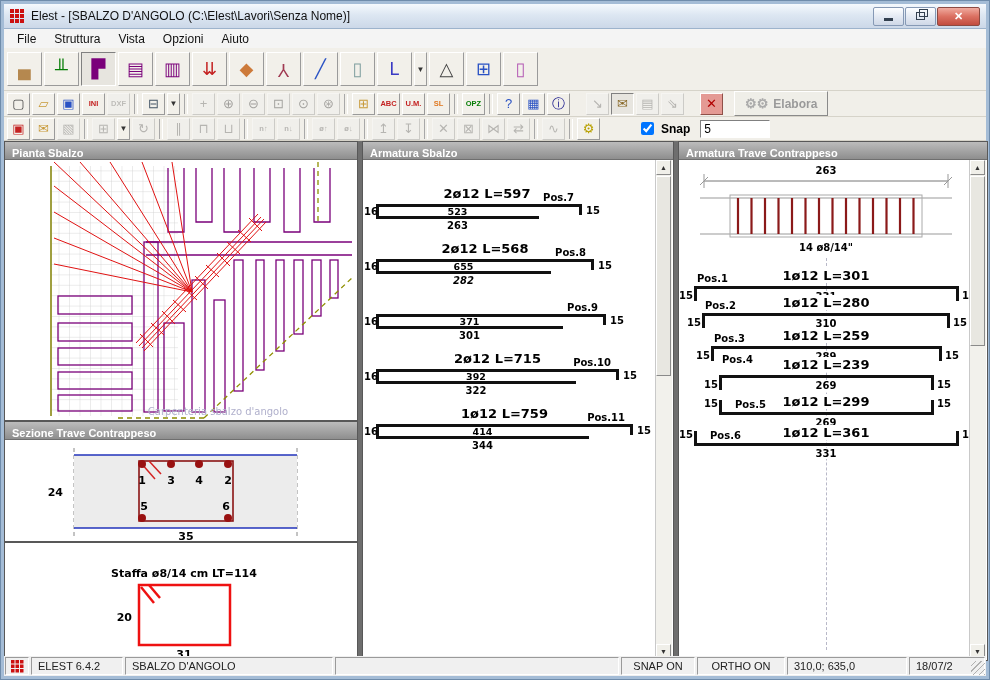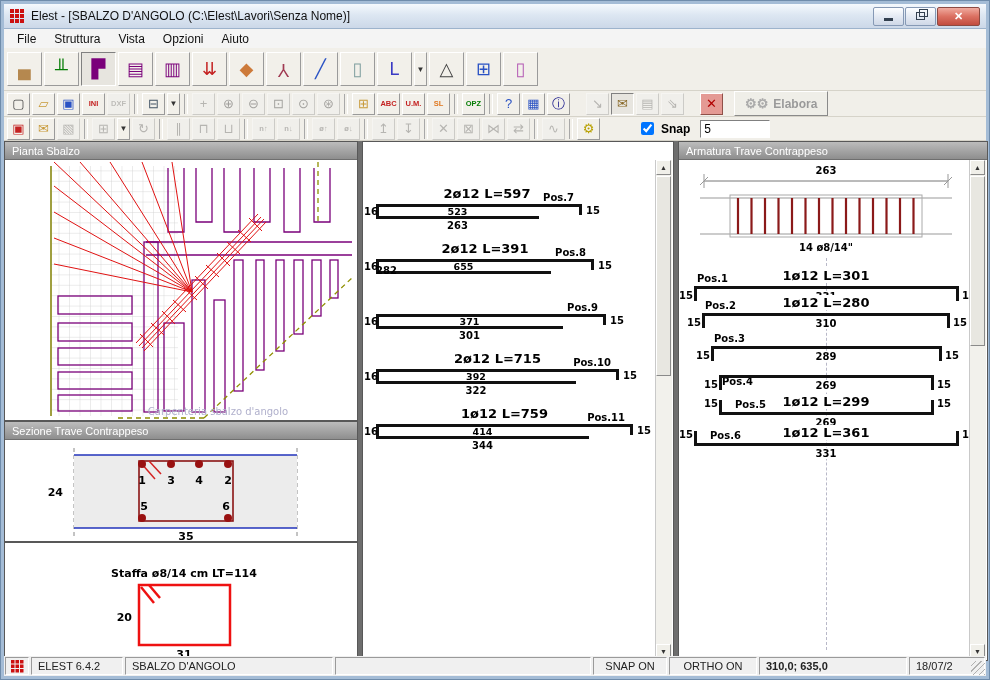--- a/index.html
+++ b/index.html
@@ -38,21 +38,21 @@
   .tgap{width:14px;}
   #elabora{height:23px;margin-left:10px;padding:0 10px;display:flex;align-items:center;gap:5px;background:#efeee8;
            border:1px solid;border-color:#ffffff #8a8a8a #8a8a8a #ffffff;color:#9a9a9a;font-weight:bold;font-size:12px;}
   #snapwrap{display:flex;align-items:center;margin-left:36px;}
   #snapwrap label{font-weight:bold;font-size:12px;margin:0 10px 0 4px;}
   #snapval{width:62px;height:16px;border:1px solid;border-color:#808080 #ffffff #ffffff #808080;font-size:12px;padding:0 3px;font-family:"Liberation Sans",sans-serif;}
   
   #client{position:absolute;left:0;top:137px;width:984px;height:520px;background:#6e6e6e;}
   .panel{position:absolute;background:#fff;border:1px solid #585858;box-sizing:border-box;}
   .ptitle{height:17px;background:linear-gradient(#bcbcbc,#8e8e8e);border-bottom:1px solid #6f6f6f;color:#fff;
-          font-size:11px;font-weight:normal;display:flex;align-items:center;padding-left:7px;}
+          font-size:11px;font-weight:bold;display:flex;align-items:flex-end;padding-left:7px;}
   .pcontent{position:absolute;left:1px;right:1px;top:18px;bottom:1px;background:#fff;overflow:hidden;}
   
   .vscroll{position:absolute;top:0;bottom:0;right:0;width:16px;background:#f2f1ec;border-left:1px solid #c9c9c9;}
   .sbtn{position:absolute;left:0;width:15px;height:15px;background:#f0efe9;border:1px solid;border-color:#ffffff #8a8a8a #8a8a8a #ffffff;
         display:flex;align-items:center;justify-content:center;font-size:7px;color:#333;box-sizing:border-box;}
   .sbtn.up{top:0;} .sbtn.dn{bottom:0;}
   .sthumb{position:absolute;left:0;width:15px;background:#e8e7e1;border:1px solid;border-color:#ffffff #8a8a8a #8a8a8a #ffffff;box-sizing:border-box;}
   
   .cad{position:absolute;font-family:"DejaVu Sans",sans-serif;color:#000;white-space:nowrap;}
   .spec{font-size:13px;font-weight:bold;text-align:center;}
@@ -446,42 +446,45 @@
             <line x1="143" y1="24" x2="154" y2="37" stroke="#ee1111" stroke-width="2.5"></line>
             <g font-size="11" font-weight="bold" fill="#000" font-family="DejaVu Sans, sans-serif">
               <text x="126" y="60" text-anchor="end">20</text>
               <text x="178" y="97" text-anchor="middle">31</text>
             </g>
           </svg>
         </div>
       </div>
 
       <div class="panel" style="left:358px;top:0;width:312px;height:520px;">
+        <div class="ptitle">
+            <span>Armatura Sbalzo</span>
+          </div>
         <div class="pcontent">
           <div id="sbalzo-canvas" style="position:absolute;left:0;top:0;right:17px;bottom:0;">
               <div class="cad spec" style="left: 20px; top: 26px; width: 206px;">2ø12  L=597</div>
               <div class="cad pos" style="left: 156px; top: 32px; width: 54px; text-align: right;">Pos.7</div>
               <div class="bar" style="left: 12px; top: 44px; width: 206px; height: 3px;"></div>
               <div class="bar" style="left: 12px; top: 44px; width: 3px; height: 13px;"></div>
               <div class="cad dim" style="left: 0px; top: 46px; width: 10px; text-align: right;">16</div>
               <div class="bar" style="left: 215px; top: 44px; width: 3px; height: 11px;"></div>
               <div class="cad dim" style="left: 222px; top: 45px;">15</div>
               <div class="bar" style="left: 12px; top: 56px; width: 163px; height: 3px;"></div>
               <div class="cad dim" style="left: 12px; top: 45.5px; width: 163px; text-align: center; font-size: 9.5px;">523</div>
               <div class="cad dim" style="left: 12px; top: 60px; width: 163px; text-align: center;">263</div>
-              <div class="cad spec" style="left: 12px; top: 81px; width: 218px;">2ø12  L=391</div>
+              <div class="cad spec" style="left: 12px; top: 81px; width: 218px;">2ø12  L=568</div>
               <div class="cad pos" style="left: 168px; top: 87px; width: 54px; text-align: right;">Pos.8</div>
               <div class="bar" style="left: 12px; top: 99px; width: 218px; height: 3px;"></div>
               <div class="bar" style="left: 12px; top: 99px; width: 3px; height: 13px;"></div>
               <div class="cad dim" style="left: 0px; top: 101px; width: 10px; text-align: right;">16</div>
               <div class="bar" style="left: 227px; top: 99px; width: 3px; height: 11px;"></div>
               <div class="cad dim" style="left: 234px; top: 100px;">15</div>
               <div class="bar" style="left: 12px; top: 111px; width: 175px; height: 3px;"></div>
               <div class="cad dim" style="left: 12px; top: 100.5px; width: 175px; text-align: center; font-size: 9.5px;">655</div>
-              <div class="cad dim" style="left: 12px; top: 105px; width: 175px; ">282</div>
+              <div class="cad dim" style="left: 12px; top: 115px; width: 175px; text-align: center; font-style: italic;">282</div>
               <div class="cad pos" style="left: 180px; top: 142px; width: 54px; text-align: right;">Pos.9</div>
               <div class="bar" style="left: 12px; top: 154px; width: 230px; height: 3px;"></div>
               <div class="bar" style="left: 12px; top: 154px; width: 3px; height: 13px;"></div>
               <div class="cad dim" style="left: 0px; top: 156px; width: 10px; text-align: right;">16</div>
               <div class="bar" style="left: 239px; top: 154px; width: 3px; height: 11px;"></div>
               <div class="cad dim" style="left: 246px; top: 155px;">15</div>
               <div class="bar" style="left: 12px; top: 166px; width: 187px; height: 3px;"></div>
               <div class="cad dim" style="left: 12px; top: 155.5px; width: 187px; text-align: center; font-size: 9.5px;">371</div>
               <div class="cad dim" style="left: 12px; top: 170px; width: 187px; text-align: center;">301</div>
               <div class="cad spec" style="left: 12px; top: 191px; width: 243px;">2ø12  L=715</div>
@@ -558,28 +561,30 @@
                 <div class="cad dim" style="left: 282px; top: 130px;">15</div>
                 <div class="cad dim" style="left: 106px; top: 131px; width: 80px; text-align: center; background: rgb(255, 255, 255);">331</div>
                 <div class="cad spec" style="left: 56px; top: 135px; width: 180px; background: rgb(255, 255, 255);">1ø12  L=280</div>
                 <div class="cad pos" style="left: 25px; top: 140px;">Pos.2</div>
                 <div class="bar" style="left: 22px; top: 153px; width: 248px; height: 3px;"></div>
                 <div class="bar" style="left: 22px; top: 153px; width: 3px; height: 15px;"></div>
                 <div class="bar" style="left: 267px; top: 153px; width: 3px; height: 15px;"></div>
                 <div class="cad dim" style="left: 7px; top: 157px; width: 12px; text-align: right;">15</div>
                 <div class="cad dim" style="left: 273px; top: 157px;">15</div>
                 <div class="cad dim" style="left: 106px; top: 158px; width: 80px; text-align: center; background: rgb(255, 255, 255);">310</div>
+                <div class="cad spec" style="left: 56px; top: 168px; width: 180px; background: rgb(255, 255, 255);">1ø12  L=259</div>
                 <div class="cad pos" style="left: 34px; top: 173px;">Pos.3</div>
                 <div class="bar" style="left: 31px; top: 186px; width: 231px; height: 3px;"></div>
                 <div class="bar" style="left: 31px; top: 186px; width: 3px; height: 15px;"></div>
                 <div class="bar" style="left: 259px; top: 186px; width: 3px; height: 15px;"></div>
                 <div class="cad dim" style="left: 16px; top: 190px; width: 12px; text-align: right;">15</div>
                 <div class="cad dim" style="left: 265px; top: 190px;">15</div>
                 <div class="cad dim" style="left: 106px; top: 191px; width: 80px; text-align: center; background: rgb(255, 255, 255);">289</div>
-                <div class="cad pos" style="left: 42px; top: 216px;">Pos.4</div>
+                <div class="cad spec" style="left: 56px; top: 197px; width: 180px; background: rgb(255, 255, 255);">1ø12  L=239</div>
+                <div class="cad pos" style="left: 42px; top: 194px;">Pos.4</div>
                 <div class="bar" style="left: 39px; top: 215px; width: 215px; height: 3px;"></div>
                 <div class="bar" style="left: 39px; top: 215px; width: 3px; height: 15px;"></div>
                 <div class="bar" style="left: 251px; top: 215px; width: 3px; height: 15px;"></div>
                 <div class="cad dim" style="left: 24px; top: 219px; width: 12px; text-align: right;">15</div>
                 <div class="cad dim" style="left: 257px; top: 219px;">15</div>
                 <div class="cad dim" style="left: 106px; top: 220px; width: 80px; text-align: center; background: rgb(255, 255, 255);">269</div>
                 <div class="cad spec" style="left: 56px; top: 234px; width: 180px; background: rgb(255, 255, 255);">1ø12  L=299</div>
                 <div class="cad pos" style="left: 55px; top: 239px;">Pos.5</div>
                 <div class="bar" style="left: 39px; top: 252px; width: 215px; height: 3px;"></div>
                 <div class="bar" style="left: 39px; top: 240px; width: 3px; height: 15px;"></div>
@@ -620,19 +625,19 @@
               <rect x="4.5" y="9" width="3.5" height="3.5"></rect>
               <rect x="9" y="9" width="3.5" height="3.5"></rect>
             </g>
         </svg>
       </div>
       <div class="sseg" style="width:92px;">ELEST 6.4.2</div>
       <div class="sseg" style="width:208px;">SBALZO D'ANGOLO</div>
       <div class="sseg" style="flex:1;"></div>
       <div class="sseg" style="width:74px;justify-content:center;">SNAP ON</div>
       <div class="sseg" style="width:88px;justify-content:center;">ORTHO ON</div>
-      <div class="sseg" style="width:148px;font-weight:bold;">310,0; 635,0</div>
+      <div class="sseg" style="width:120px;">310,0; 635,0</div>
       <div class="sseg" style="width:76px;margin-right:0;">18/07/2</div>
       <div id="grip"></div>
     </div>
 
   </div>
 </div>
 
 </body></html>

